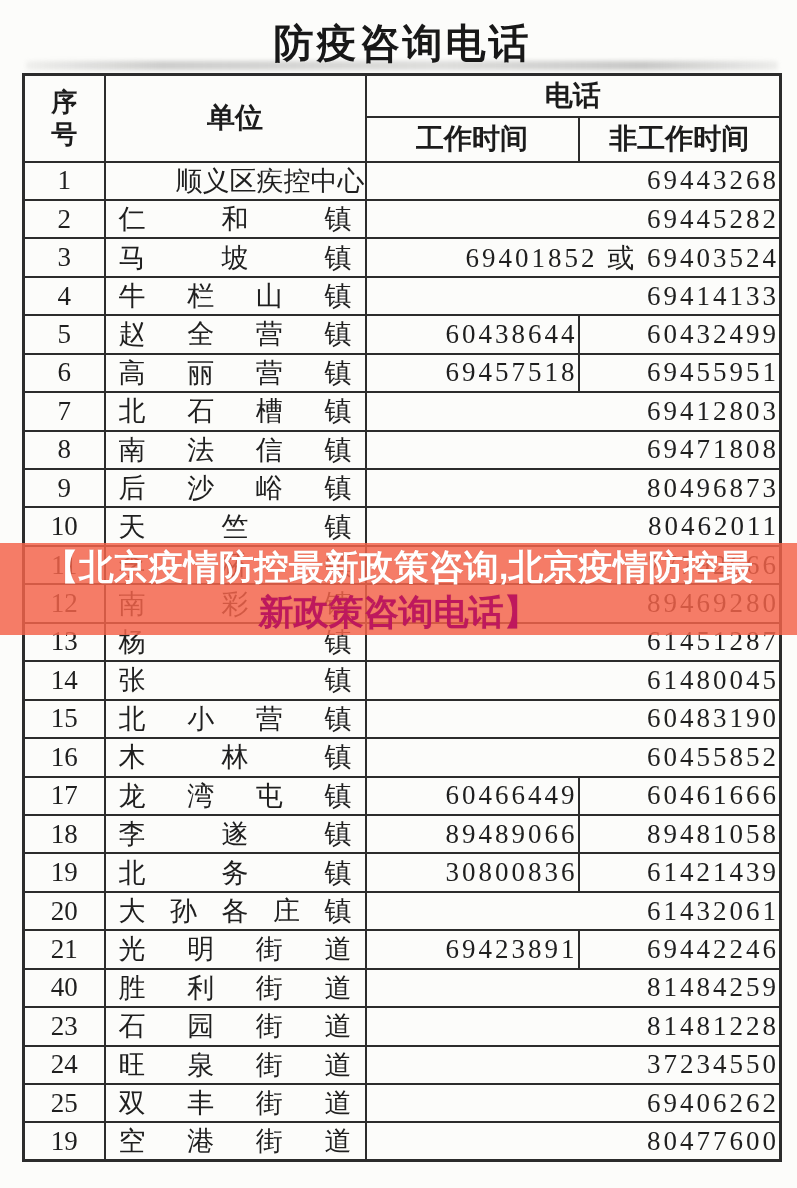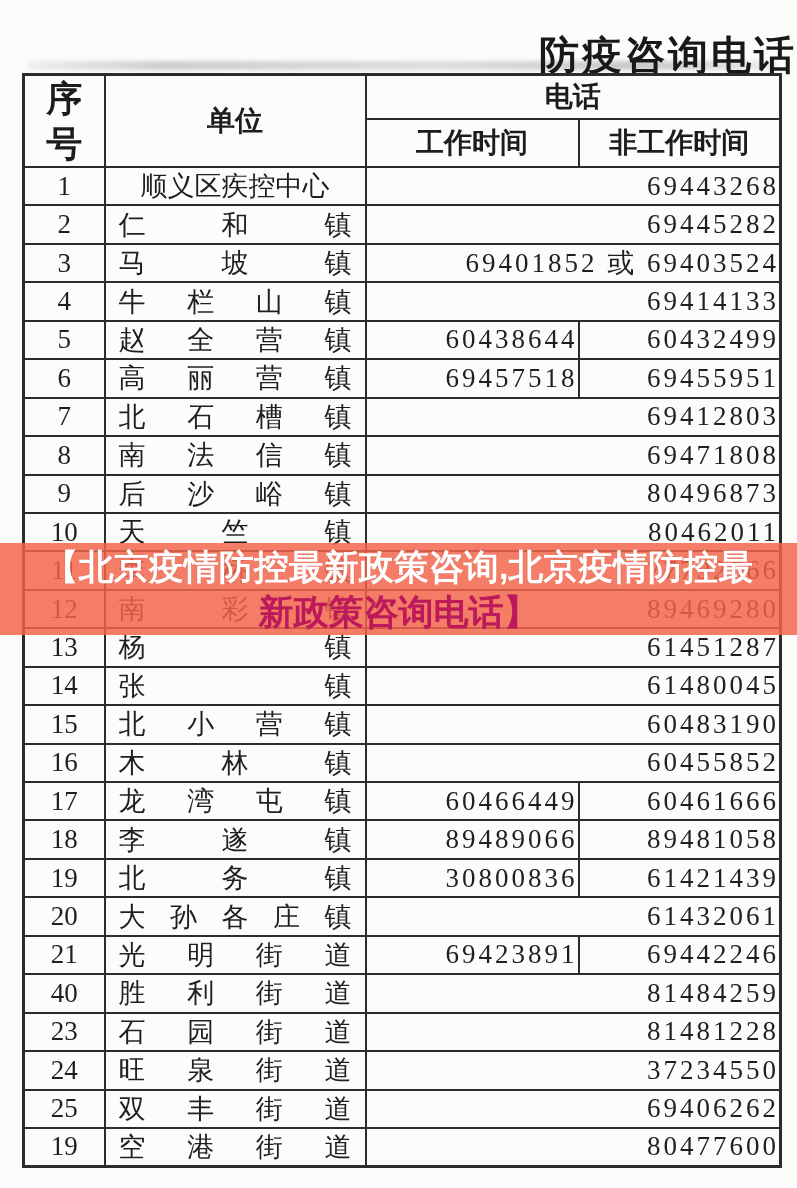--- a/index.html
+++ b/index.html
@@ -16,22 +16,22 @@
   .scan-band {
     position:absolute; top:61px; left:26px; width:752px; height:9px;
     background:linear-gradient(90deg,
       rgba(130,130,130,0.10), rgba(140,140,140,0.42) 18%,
       rgba(150,150,150,0.30) 55%, rgba(135,135,135,0.45) 82%,
       rgba(130,130,130,0.12));
     filter:blur(2px);
     border-radius:4px;
   }
   .doc-title {
-    position:absolute; top:28px; left:0; width:100%;
-    text-align:right;
+    position:absolute; top:16px; left:0; width:100%;
+    text-align:center;
     font-size:40px; font-weight:700; color:#181818;
     letter-spacing:3px;
     text-indent:8px;
   }
   table.phone-table {
     position:absolute; top:73px; left:22px;
     width:757px;
     border-collapse:collapse;
     table-layout:fixed;
     border:3px solid #2c2c2c;
@@ -45,35 +45,35 @@
   }
   .phone-table thead tr.hd1 { height:42px; }
   .phone-table thead tr.hd2 { height:45px; }
   .phone-table th {
     font-size:28px; font-weight:700; color:#1c1c1c;
     text-align:center;
     font-family:"Liberation Sans","DejaVu Sans",sans-serif;
   }
   .th-no span {
     display:inline-block; width:1.15em;
-    font-size:36px; line-height:1.25;
+    font-size:26px; line-height:1.25;
     word-break:break-all;
   }
   .phone-table tbody tr { height:38.45px; }
   .c-no, .c-phone, .c-unit {
     font-family:"Liberation Serif","DejaVu Serif",serif;
     font-size:27px; color:#1f1f1f;
   }
   .c-no { text-align:center; }
   .c-phone { text-align:right; letter-spacing:3px; text-indent:3px; }
   .c-unit .justify {
     display:flex; justify-content:space-between;
     padding:0 13px;
   }
-  .c-unit.center { text-align:center; }
+  .c-unit.center { text-align:right; }
   
   .overlay-banner {
     position:absolute; top:543px; left:0; width:797px; height:92px;
     display:flex; flex-direction:column; justify-content:center; align-items:center;
     z-index:5;
   }
   .overlay-banner .line {
     color:#fff; font-weight:700;
     font-size:35px; line-height:45px;
     white-space:nowrap;

